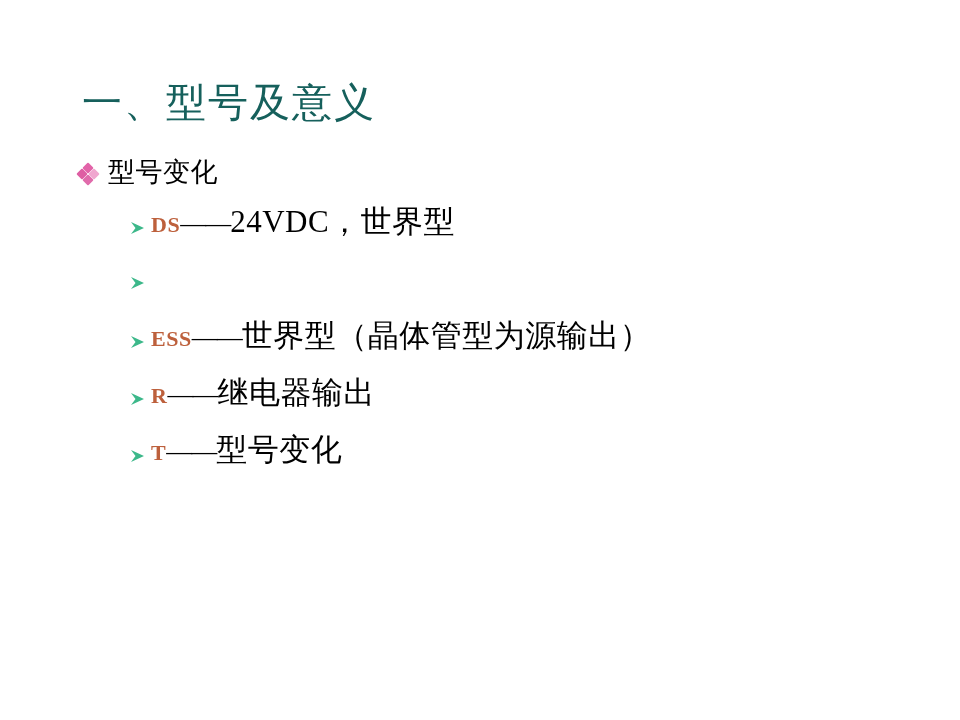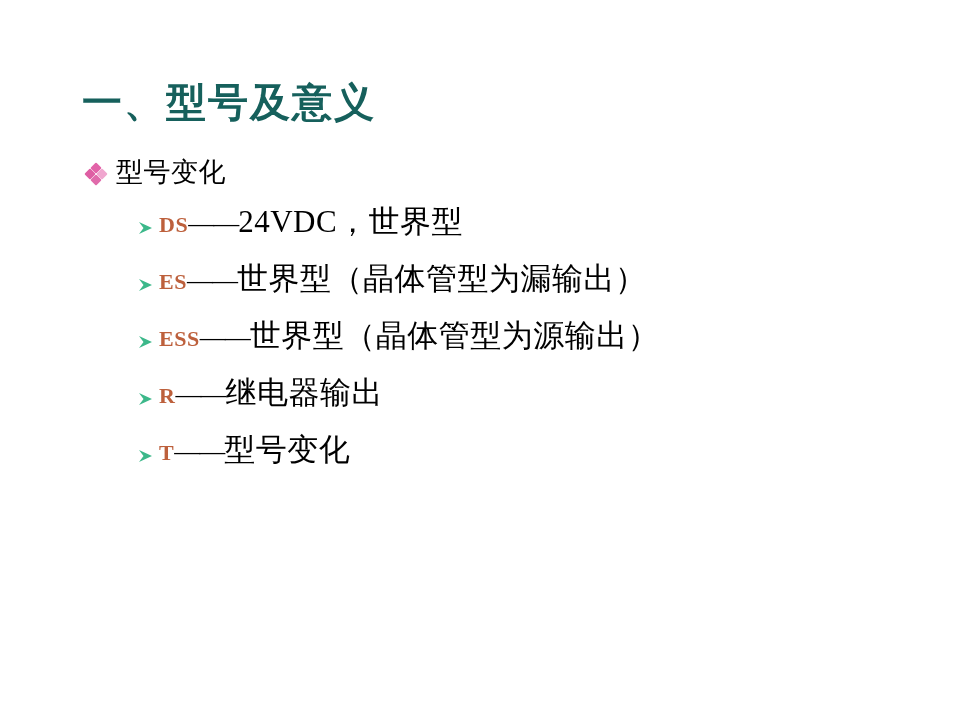--- a/index.html
+++ b/index.html
@@ -19,32 +19,32 @@
     height: 720px;
     background: #ffffff;
   }
 
   
   .slide-title {
     position: absolute;
     left: 82px;
     top: 76px;
     font-family: "DejaVu Sans", "Liberation Sans", sans-serif;
-    font-weight: bold;
+    font-weight: normal;
     font-size: 40px;
     line-height: 52px;
     letter-spacing: 2px;
     color: #16605c;
     white-space: nowrap;
   }
 
   
   .body-list {
     position: absolute;
-    left: 12px;
+    left: 4px;
     top: 150px;
     width: 764px;
   }
 
   .lvl1 {
     display: flex;
     align-items: flex-start;
     padding-left: 74px;
     height: 52px;
   }
@@ -165,23 +165,20 @@
         <span class="code">DS</span><span class="dash">——</span><span class="desc">24VDC，世界型</span>
       </span>
     </div>
 
     <div class="lvl2">
       <span class="lvl2-marker">
         <svg class="arrow-bullet" viewBox="0 0 16 16" aria-hidden="true">
           <path d="M1 2 L14 8 L1 14 L5.5 8 Z" fill="#3cb88a"></path>
         </svg>
       </span>
-      <span class="lvl2-body">
-        <span class="code">ES</span><span class="dash">——</span><span class="desc">世界型（晶体管型为漏输出）</span>
-      </span>
     </div>
 
     <div class="lvl2">
       <span class="lvl2-marker">
         <svg class="arrow-bullet" viewBox="0 0 16 16" aria-hidden="true">
           <path d="M1 2 L14 8 L1 14 L5.5 8 Z" fill="#3cb88a"></path>
         </svg>
       </span>
       <span class="lvl2-body">
         <span class="code">ESS</span><span class="dash">——</span><span class="desc">世界型（晶体管型为源输出）</span>

